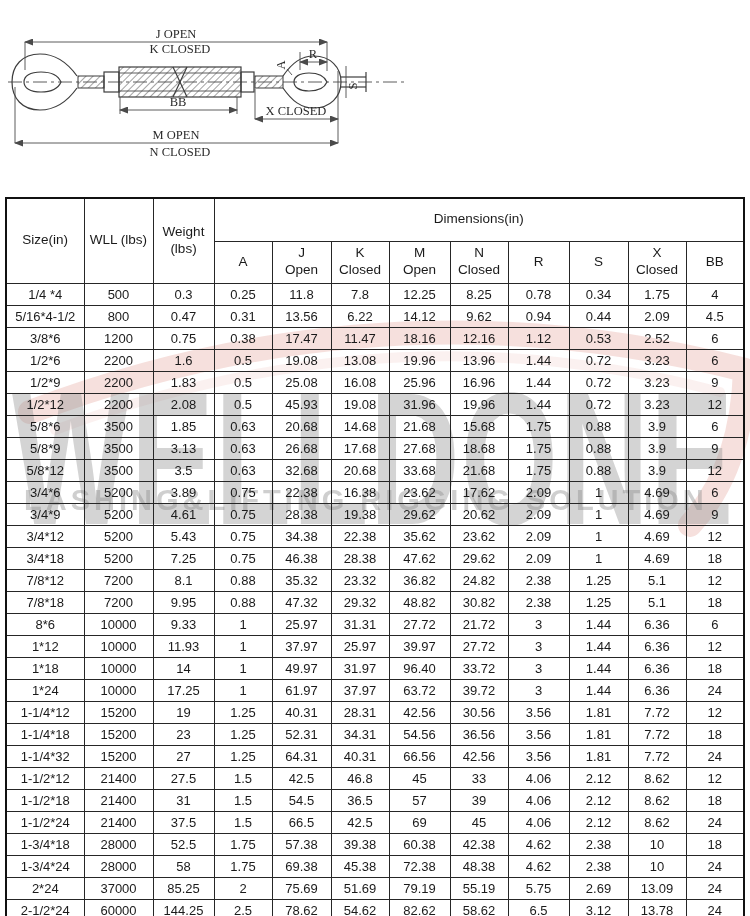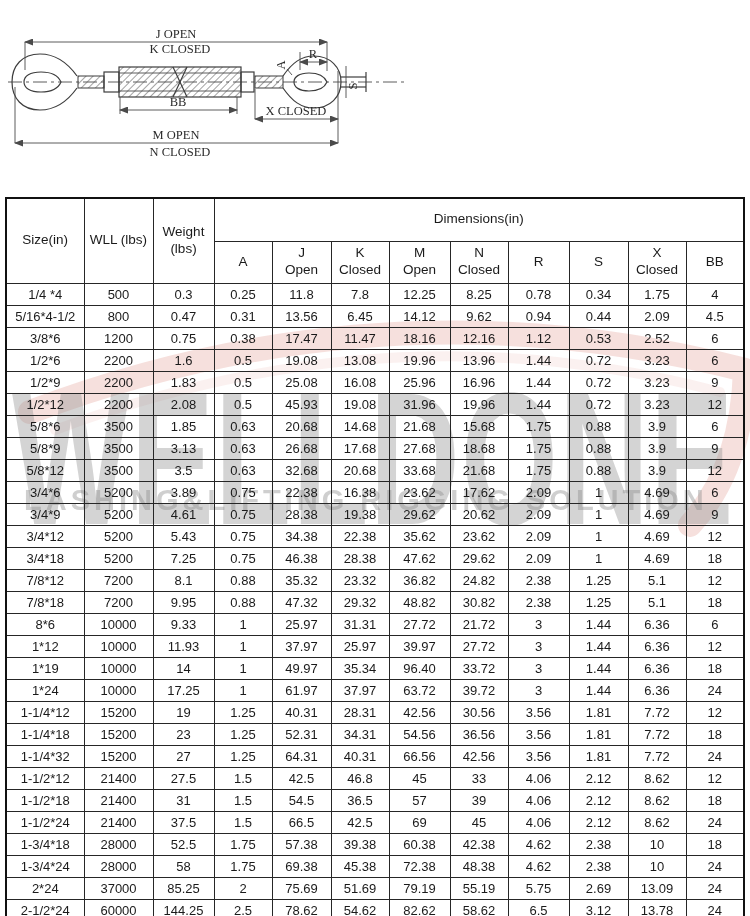--- a/index.html
+++ b/index.html
@@ -167,21 +167,21 @@
           <td>0.34</td>
           <td>1.75</td>
           <td>4</td>
         </tr>
         <tr>
           <td>5/16*4-1/2</td>
           <td>800</td>
           <td>0.47</td>
           <td>0.31</td>
           <td>13.56</td>
-          <td>6.45</td>
+          <td>6.22</td>
           <td>14.12</td>
           <td>9.62</td>
           <td>0.94</td>
           <td>0.44</td>
           <td>2.09</td>
           <td>4.5</td>
         </tr>
         <tr>
           <td>3/8*6</td>
           <td>1200</td>
@@ -386,26 +386,26 @@
           <td>37.97</td>
           <td>25.97</td>
           <td>39.97</td>
           <td>27.72</td>
           <td>3</td>
           <td>1.44</td>
           <td>6.36</td>
           <td>12</td>
         </tr>
         <tr>
-          <td>1*19</td>
+          <td>1*18</td>
           <td>10000</td>
           <td>14</td>
           <td>1</td>
           <td>49.97</td>
-          <td>35.34</td>
+          <td>31.97</td>
           <td>96.40</td>
           <td>33.72</td>
           <td>3</td>
           <td>1.44</td>
           <td>6.36</td>
           <td>18</td>
         </tr>
         <tr>
           <td>1*24</td>
           <td>10000</td>

